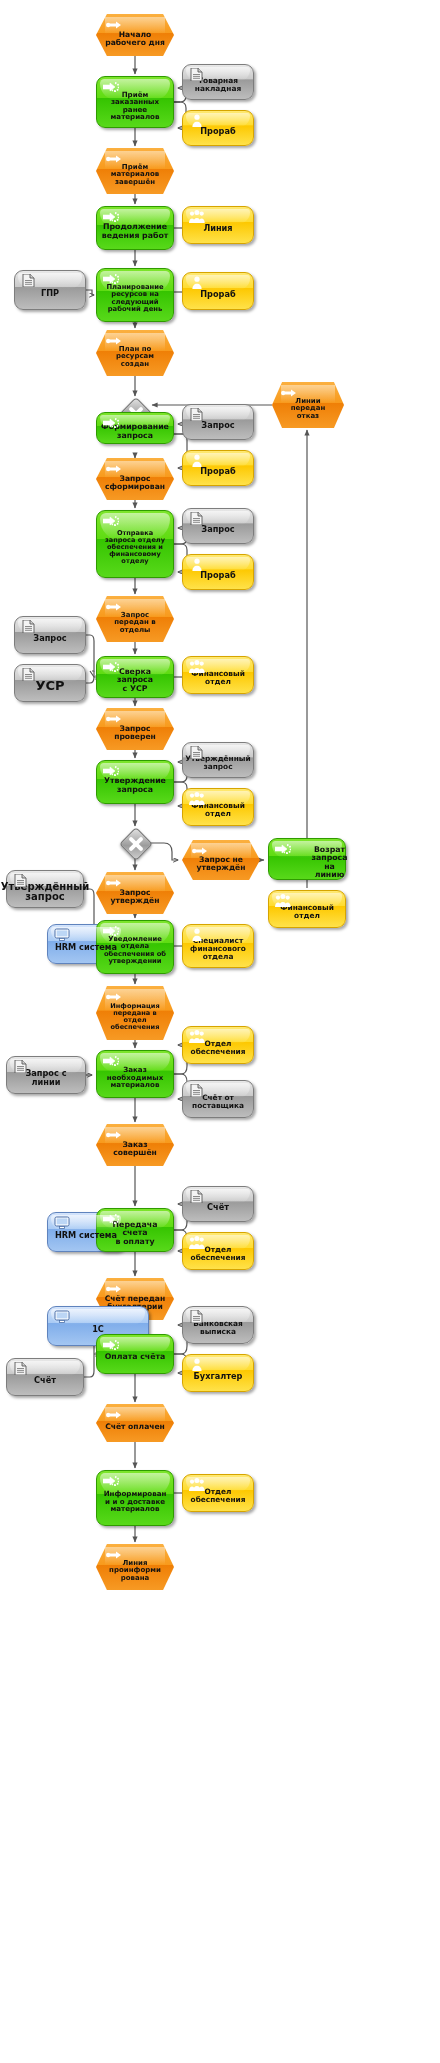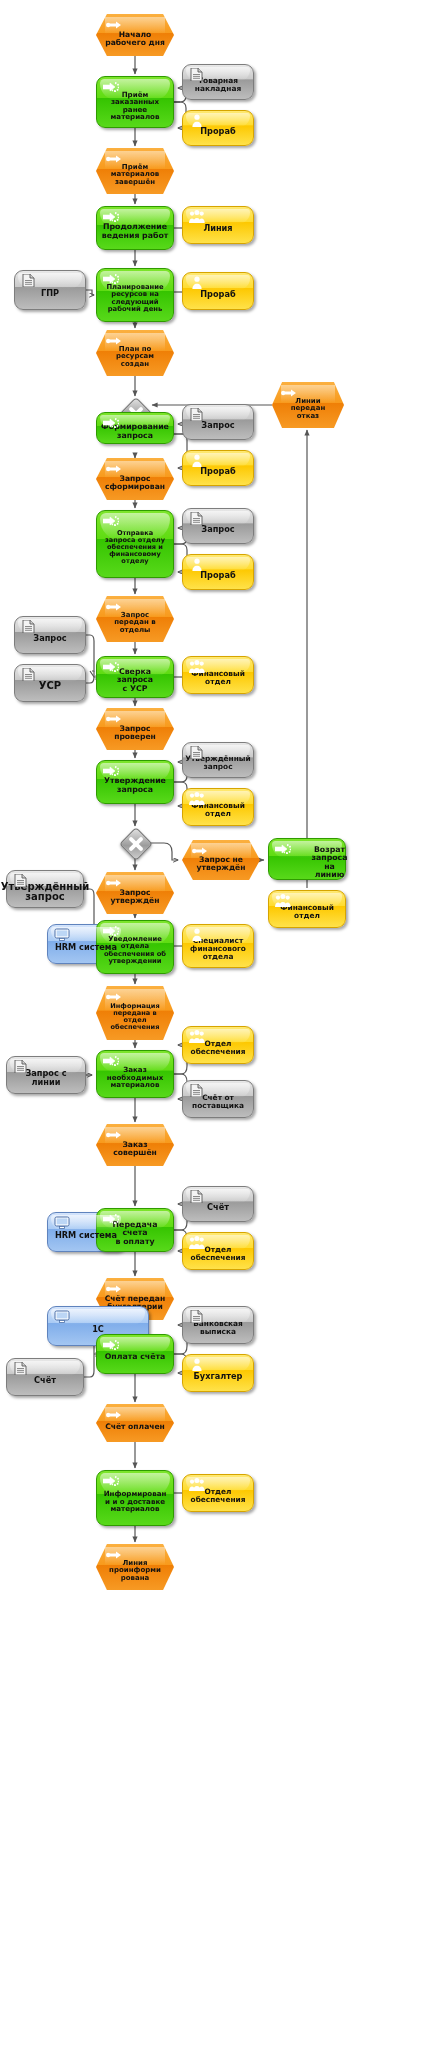--- a/index.html
+++ b/index.html
@@ -367,21 +367,21 @@
             <path d="M4 6.5h7M4 8.4h7M4 10.3h7" stroke="#6f6f6f" stroke-width=".8"></path>
           </svg></span>
         <span class="lbl" style="font-size: 8.2px; margin-top: 6px;">Запрос</span>
       </div>
       <div class="node doc" style="left: 14px; top: 664px; width: 72px; height: 38px;">
         <span class="gly"><svg width="16" height="13" viewBox="0 0 16 13">
             <path d="M2 0h7l4 4v9H2z" fill="#f4f4f4" stroke="#5a5a5a" stroke-width=".9"></path>
             <path d="M9 0v4h4" fill="#cfcfcf" stroke="#5a5a5a" stroke-width=".9"></path>
             <path d="M4 6.5h7M4 8.4h7M4 10.3h7" stroke="#6f6f6f" stroke-width=".8"></path>
           </svg></span>
-        <span class="lbl" style="font-size: 10px; margin-top: 6px;">УСР</span>
+        <span class="lbl" style="font-size: 13px; margin-top: 6px;">УСР</span>
       </div>
       <div class="node fn" style="left: 96px; top: 656px; width: 78px; height: 42px;">
         <span class="gly"><svg width="16" height="13" viewBox="0 0 16 13">
             <path d="M0 4h7V2l5 4-5 4V8H0z" fill="#fff" stroke="#fff" stroke-width=".6"></path>
             <path d="M12 2a4 4 0 1 1-3 6.9" fill="none" stroke="#fff" stroke-width="1.8" stroke-dasharray="1.6 1.1"></path>
           </svg></span>
         <span class="lbl" style="font-size: 7.8px; margin-top: 7px;">Сверка запроса
 с УСР</span>
       </div>
       <div class="node org" style="left: 182px; top: 656px; width: 72px; height: 38px;">
@@ -612,21 +612,21 @@
 бухгалтерии</span>
       </div>
       <div class="node sys" style="left: 6px; top: 1306px; width: 102px; height: 40px;">
         <span class="gly"><svg width="16" height="13" viewBox="0 0 16 13">
             <rect x="1" y="1" width="14" height="9" rx="1.6" fill="#fff" stroke="#4a6fa8" stroke-width="1"></rect>
             <rect x="2.6" y="2.4" width="10.8" height="6" fill="#bcd6f5"></rect>
             <rect x="5.5" y="10.4" width="5" height="2.1" fill="#fff" stroke="#4a6fa8" stroke-width=".8"></rect>
           </svg></span>
         <span class="lbl" style="font-size: 8.2px; margin-top: 6px;">1С</span>
       </div>
-      <div class="node doc" style="left: 182px; top: 1306px; width: 72px; height: 38px;">
+      <div class="node doc" style="left: 182px; top: 1306px; width: 72px; height: 38px; border-radius: 11px;">
         <span class="gly"><svg width="16" height="13" viewBox="0 0 16 13">
             <path d="M2 0h7l4 4v9H2z" fill="#f4f4f4" stroke="#5a5a5a" stroke-width=".9"></path>
             <path d="M9 0v4h4" fill="#cfcfcf" stroke="#5a5a5a" stroke-width=".9"></path>
             <path d="M4 6.5h7M4 8.4h7M4 10.3h7" stroke="#6f6f6f" stroke-width=".8"></path>
           </svg></span>
         <span class="lbl" style="font-size: 7.4px; margin-top: 6px;">Банковская
 выписка</span>
       </div>
       <div class="node fn" style="left: 96px; top: 1334px; width: 78px; height: 40px;">
         <span class="gly"><svg width="16" height="13" viewBox="0 0 16 13">

